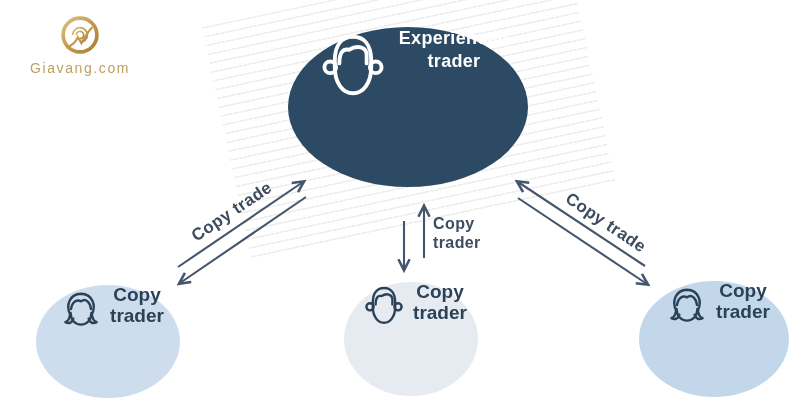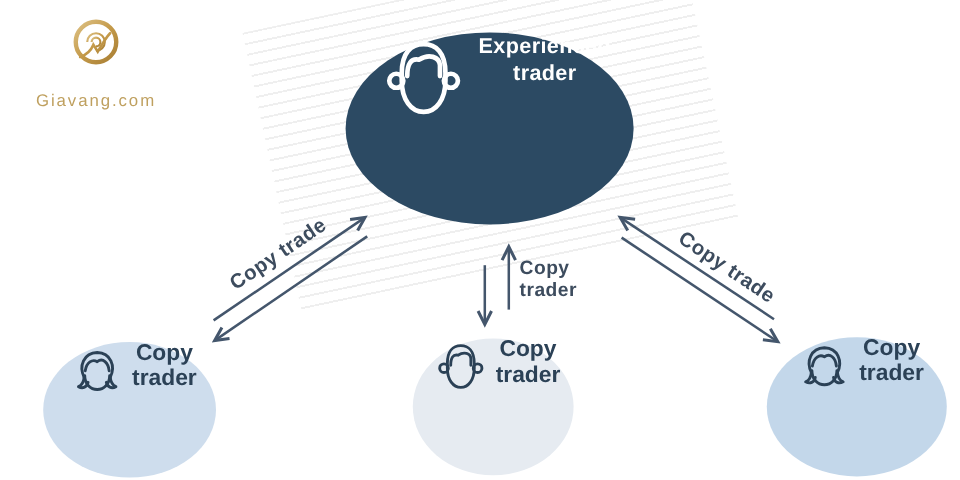--- a/index.html
+++ b/index.html
@@ -4,21 +4,21 @@
 <style>
   html,body { margin:0; padding:0; }
   body {
     width:800px; height:400px; position:relative; overflow:hidden;
     background:#ffffff; font-family:"Liberation Sans", sans-serif;
   }
 
   
   .logo { position:absolute; left:18px; top:12px; width:124px; text-align:center; z-index:5; }
   .logo svg { width:44px; height:46px; display:block; margin:0 auto; }
-  .logo-text { color:#bfa05f; font-size:14px; letter-spacing:1.6px; margin-top:17px; }
+  .logo-text { color:#bfa05f; font-size:14px; letter-spacing:1.6px; margin-top:2px; }
 
   
   .hatch {
     position:absolute; left:223px; top:-14px; width:372px; height:240px;
     transform:rotate(-12deg); z-index:0;
     background:repeating-linear-gradient(to bottom,
       rgba(130,130,130,0.13) 0 1.6px, transparent 1.6px 9px);
   }
 
   

